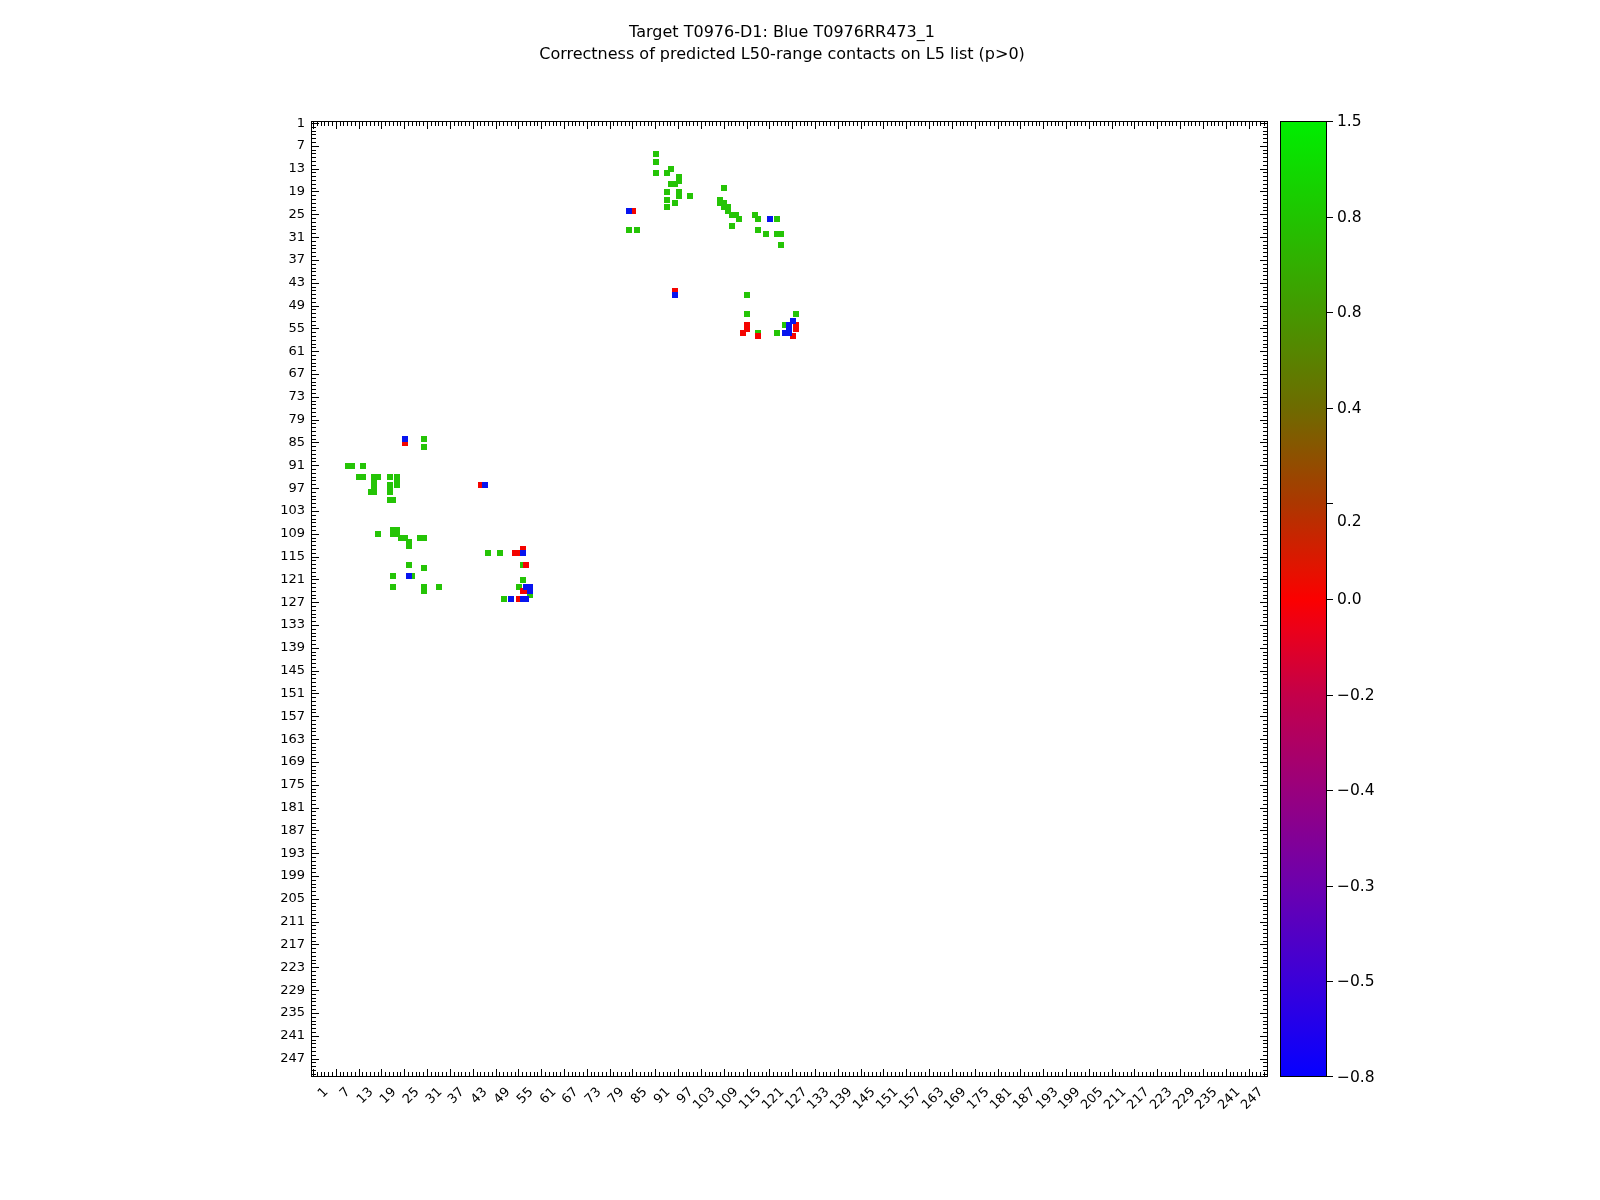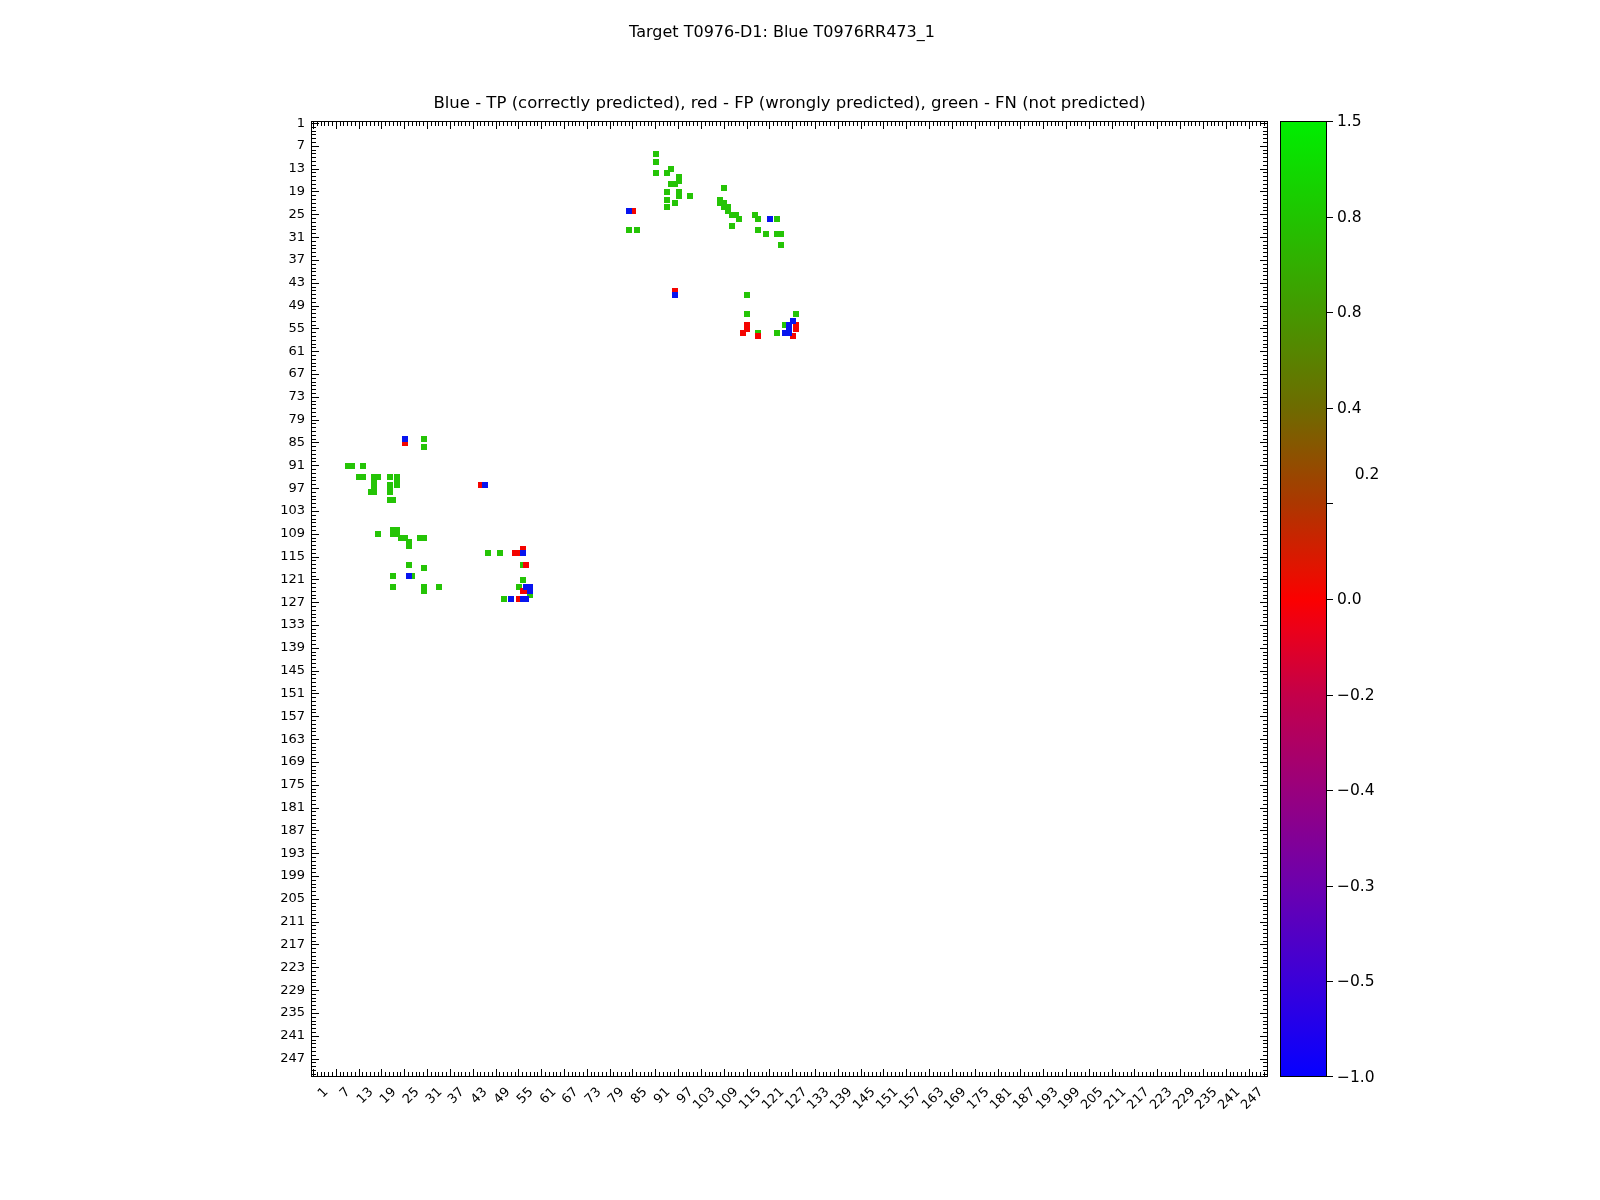--- a/index.html
+++ b/index.html
@@ -42,21 +42,21 @@
        transform:rotate(-45deg);transform-origin:100% 0;}
   .cbar{position:absolute;left:1280px;top:121px;width:47px;height:956px;border:1px solid #000;box-sizing:border-box;}
   .cbtick{position:absolute;left:1327px;width:6px;height:1px;background:#000;}
   .cbl{position:absolute;left:1337px;width:60px;font-size:15.5px;height:18px;line-height:18px;text-align:left;}
 </style>
 </head>
 <body>
 
 <div class="fig">
   <div class="suptitle">Target T0976-D1: Blue T0976RR473_1</div>
-  <div class="axes-title">Blue - TP (correctly predicted), red - FP (wrongly predicted), green - FN (not predicted)</div>
+  <div class="suptitle2">Correctness of predicted L50-range contacts on L5 list (p&gt;0)</div>
 
   <div class="plot">
     <div class="tickstrip t-left-min"></div>
     <div class="tickstrip t-left-maj"></div>
     <div class="tickstrip t-right-min"></div>
     <div class="tickstrip t-right-maj"></div>
     <div class="tickstrip t-top-min"></div>
     <div class="tickstrip t-top-maj"></div>
     <div class="tickstrip t-bot-min"></div>
     <div class="tickstrip t-bot-maj"></div>
@@ -293,21 +293,21 @@
       <div class="cbtick" style="top: 790.2px;"></div>
       <div class="cbtick" style="top: 885.8px;"></div>
       <div class="cbtick" style="top: 981.4px;"></div>
       <div class="cbtick" style="top: 1076px;"></div>
     </div>
   <div id="cblabels">
       <div class="cbl" style="top: 112px;">1.5</div>
       <div class="cbl" style="top: 207.6px;">0.8</div>
       <div class="cbl" style="top: 303.2px;">0.8</div>
       <div class="cbl" style="top: 398.8px;">0.4</div>
-      <div class="cbl" style="top: 465px; text-align: center;">0.2</div>
+      <div class="cbl" style="top: 512px;">0.2</div>
       <div class="cbl" style="top: 590px;">0.0</div>
       <div class="cbl" style="top: 685.6px;">−0.2</div>
       <div class="cbl" style="top: 781.2px;">−0.4</div>
       <div class="cbl" style="top: 876.8px;">−0.3</div>
       <div class="cbl" style="top: 972.4px;">−0.5</div>
-      <div class="cbl" style="top: 1068px;">−1.0</div>
+      <div class="cbl" style="top: 1068px;">−0.8</div>
     </div>
 </div>
 
 </body></html>

